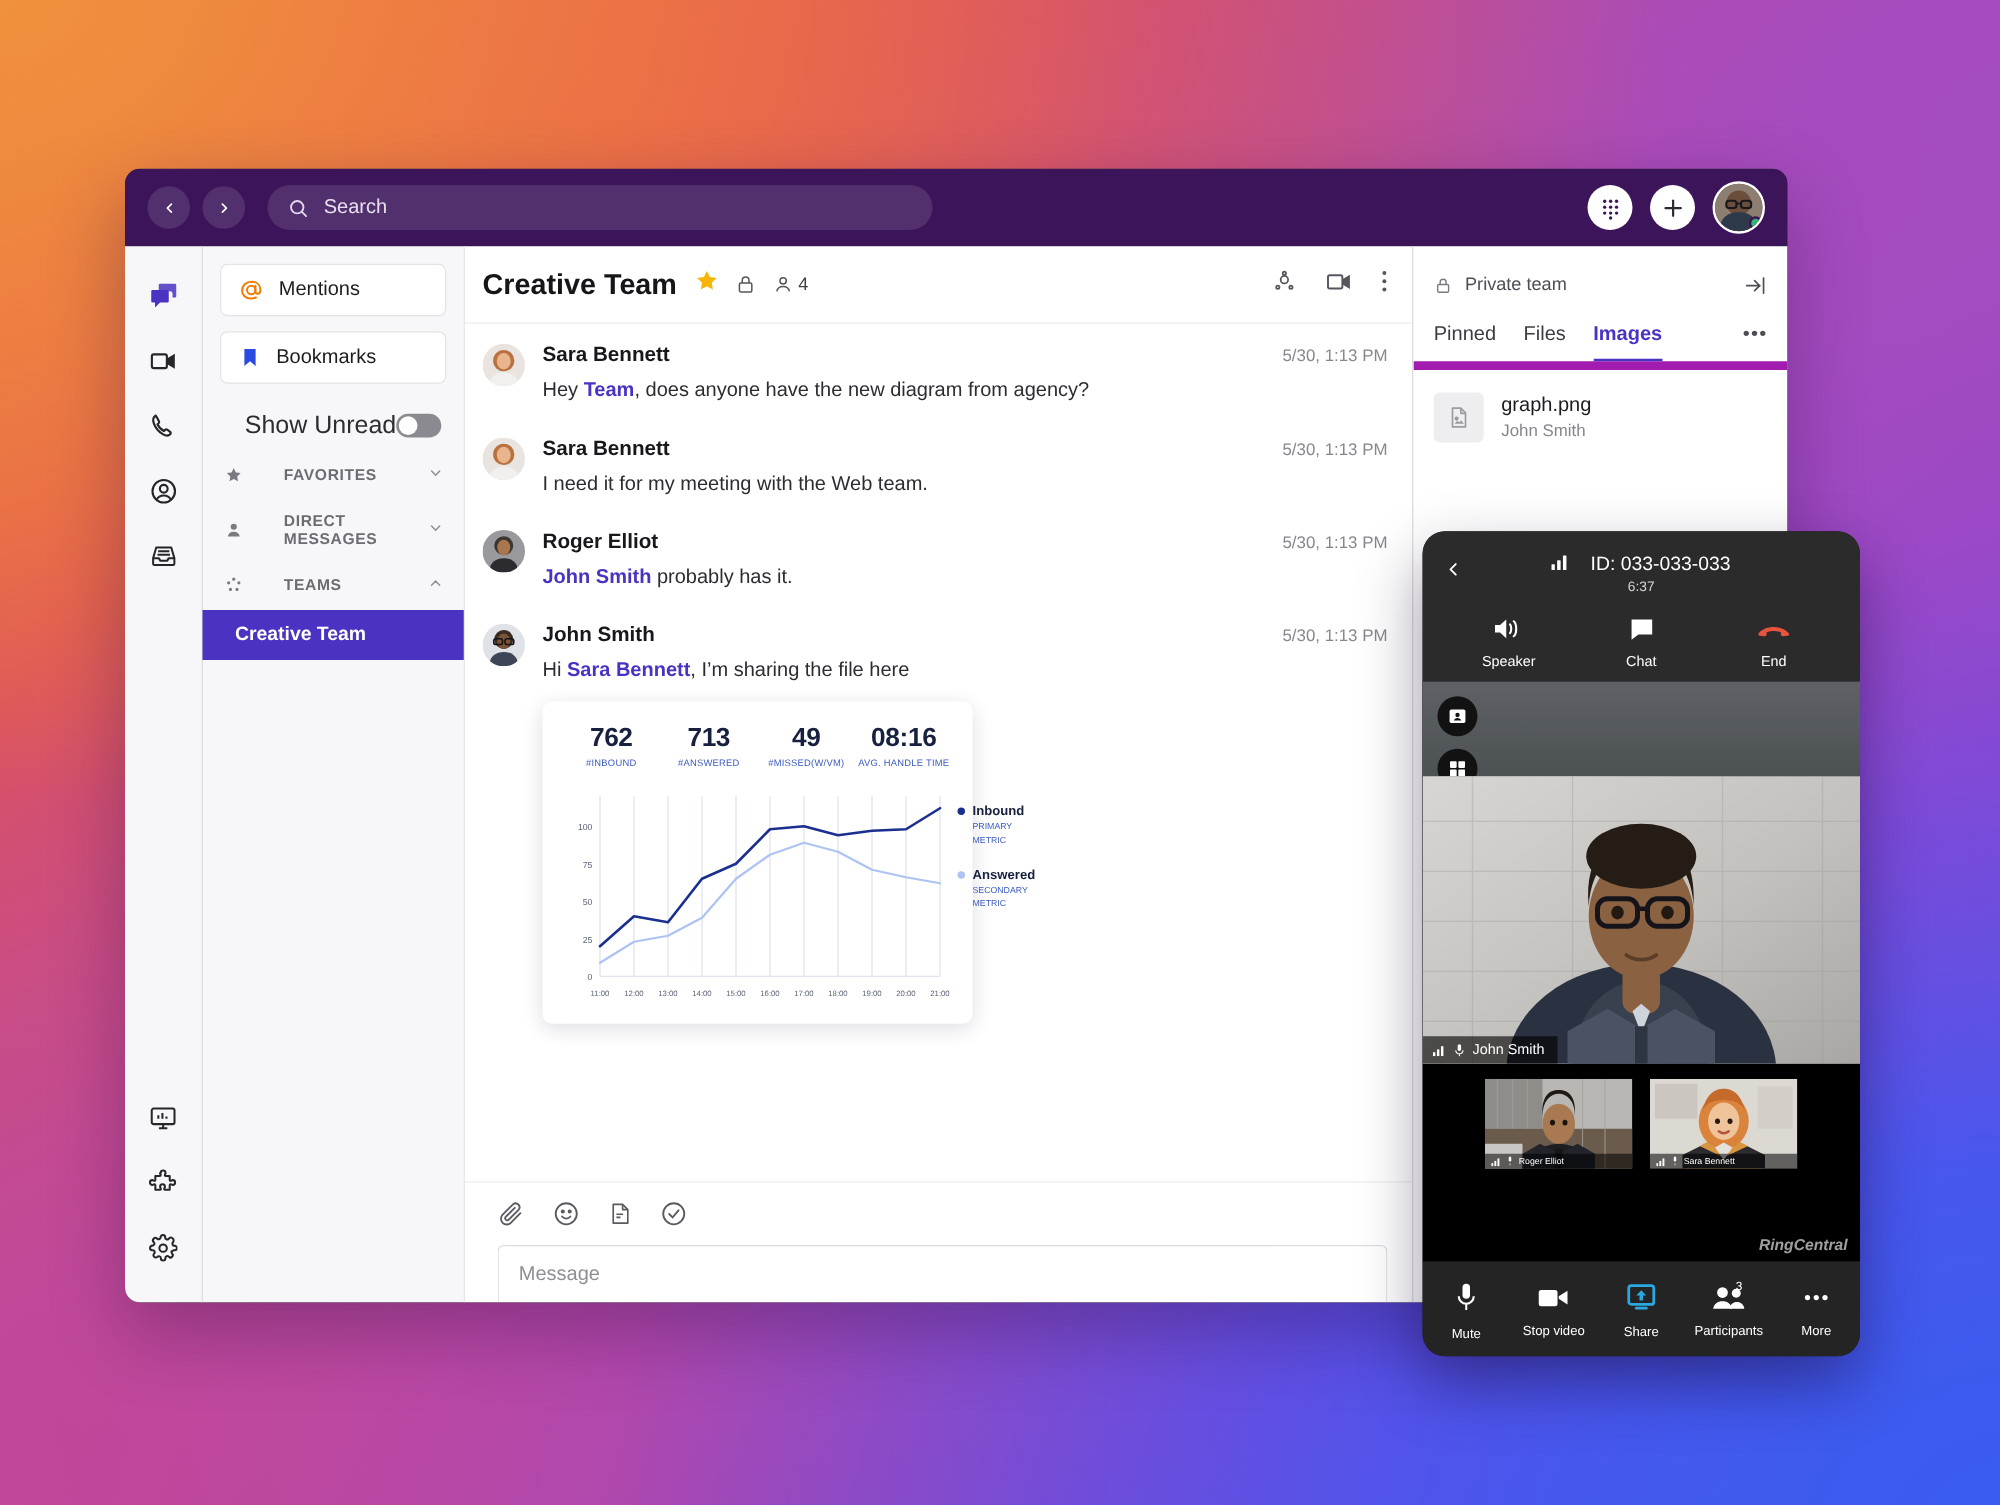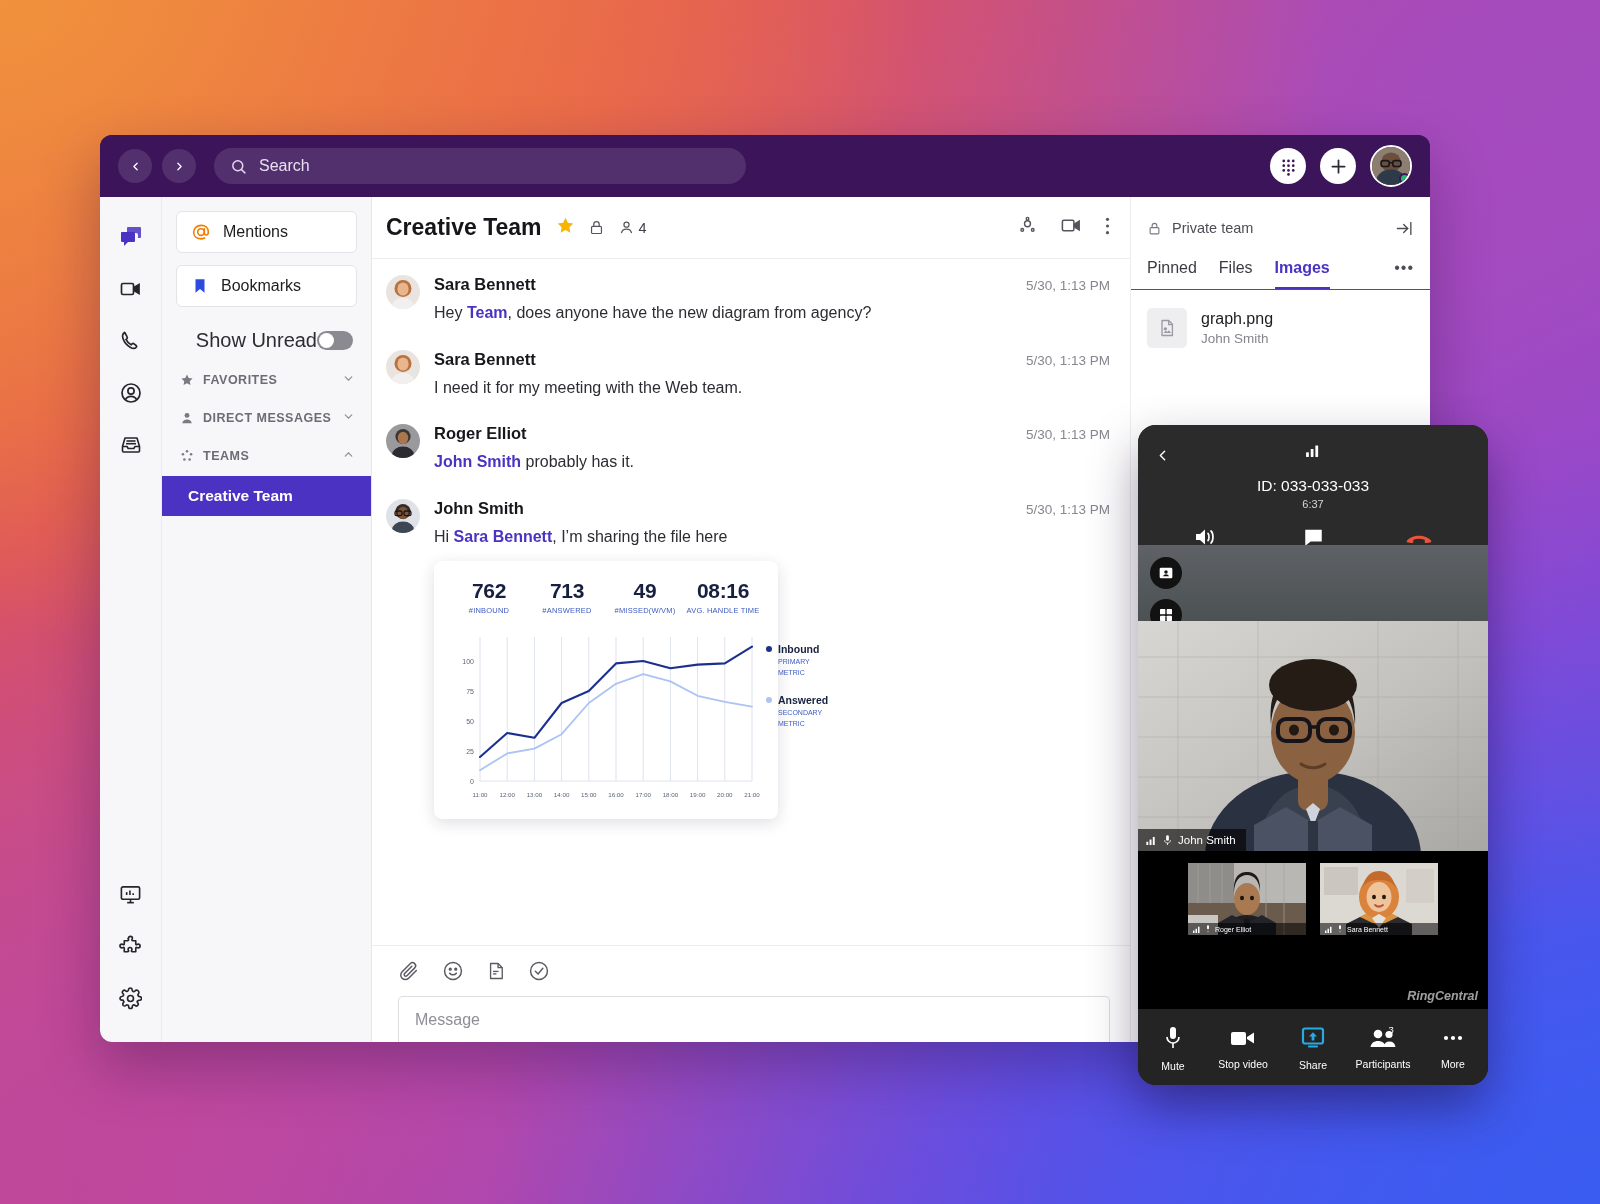--- a/index.html
+++ b/index.html
@@ -100,20 +100,21 @@
     position: relative; cursor: pointer;
   }
   .toggle .knob {
     position: absolute; left: 2px; top: 2px; width: 15px; height: 15px;
     border-radius: 50%; background: #fff;
   }
   .section-hd {
     display: flex; align-items: center; padding: 16px 16px 6px 18px;
     font-size: 12.5px; letter-spacing: .5px; color: #6c6c74; font-weight: 600;
     cursor: pointer;
+    gap: 24px;
   }
   .section-hd .shico { margin-right: 9px; display: flex; width: 14px; }
   .section-hd .chev { margin-left: auto; color: #8d8d95; }
   .team-item {
     background: #4b32c3; color: #fff; font-weight: 700;
     font-size: 15.5px; padding: 11px 18px 11px 26px; margin-top: 6px;
     cursor: pointer;
   }
 
   
@@ -170,21 +171,21 @@
     display: flex; align-items: center; padding: 0 16px;
     font-size: 16px; color: #8e8e97; cursor: text;
   }
 
   
   .rpanel { width: 300px; flex: 0 0 300px; border-left: 1px solid #ededf0; background: #fff; }
   .rp-hd { height: 62px; display: flex; align-items: center; padding: 0 16px; }
   .rp-priv { display: flex; align-items: center; font-size: 14.5px; color: #4d4d55; }
   .rp-priv .pi { margin-right: 10px; display: flex; }
   .rp-expand { margin-left: auto; color: #4d4d55; cursor: pointer; display: flex; }
-  .rp-tabs { display: flex; gap: 22px; padding: 0 16px; border-bottom: 1px solid #a21caf; }
+  .rp-tabs { display: flex; gap: 22px; padding: 0 16px; border-bottom: 7px solid #a21caf; }
   .rp-tab { font-size: 16px; color: #3b3b43; padding-bottom: 10px; cursor: pointer; }
   .rp-tab.active { color: #4b32c3; font-weight: 600; border-bottom: 2.5px solid #4b32c3; }
   .rp-more { margin-left: auto; color: #4d4d55; padding-bottom: 10px; cursor: pointer; letter-spacing: 1px; }
   .file-row { display: flex; align-items: center; padding: 18px 16px; }
   .file-thumb {
     width: 40px; height: 40px; border-radius: 5px; background: #eeeef1;
     display: flex; align-items: center; justify-content: center; margin-right: 14px;
   }
   .file-name { font-size: 16px; color: #1b1b20; }
   .file-sub { font-size: 13.5px; color: #85858e; margin-top: 3px; }
@@ -193,21 +194,21 @@
   .phone {
     position: absolute; left: 1138px; top: 425px;
     width: 350px; height: 660px;
     background: #1b1b1b; border-radius: 18px;
     box-shadow: 0 22px 50px rgba(25,5,45,.42);
     overflow: hidden; display: flex; flex-direction: column;
     color: #fff;
   }
   .ph-hd { height: 120px; background: #2b2b2b; padding: 18px 16px 0 16px; position: relative; }
   .ph-back { position: absolute; left: 16px; top: 22px; cursor: pointer; }
-  .ph-id { text-align: center; font-size: 15.5px; display: flex; align-items: center; justify-content: center; gap: 16px; flex-direction: column; }
+  .ph-id { text-align: center; font-size: 15.5px; display: flex; align-items: center; justify-content: center; gap: 16px; }
   .ph-dur { text-align: center; font-size: 11px; color: #d6d6d6; margin-top: 3px; }
   .ph-actions { display: flex; margin-top: 16px; }
   .ph-act { flex: 1; text-align: center; cursor: pointer; }
   .ph-act .lbl { font-size: 11.5px; margin-top: 5px; }
   .ph-stage { flex: 1; position: relative; background: #000; overflow: hidden; }
   .stage-grey {
     position: absolute; left: 0; top: 0; width: 100%; height: 76px;
     background: linear-gradient(180deg,#5e6266,#4c5154);
   }
   .ph-sidebtns { position: absolute; left: 12px; top: 12px; }

